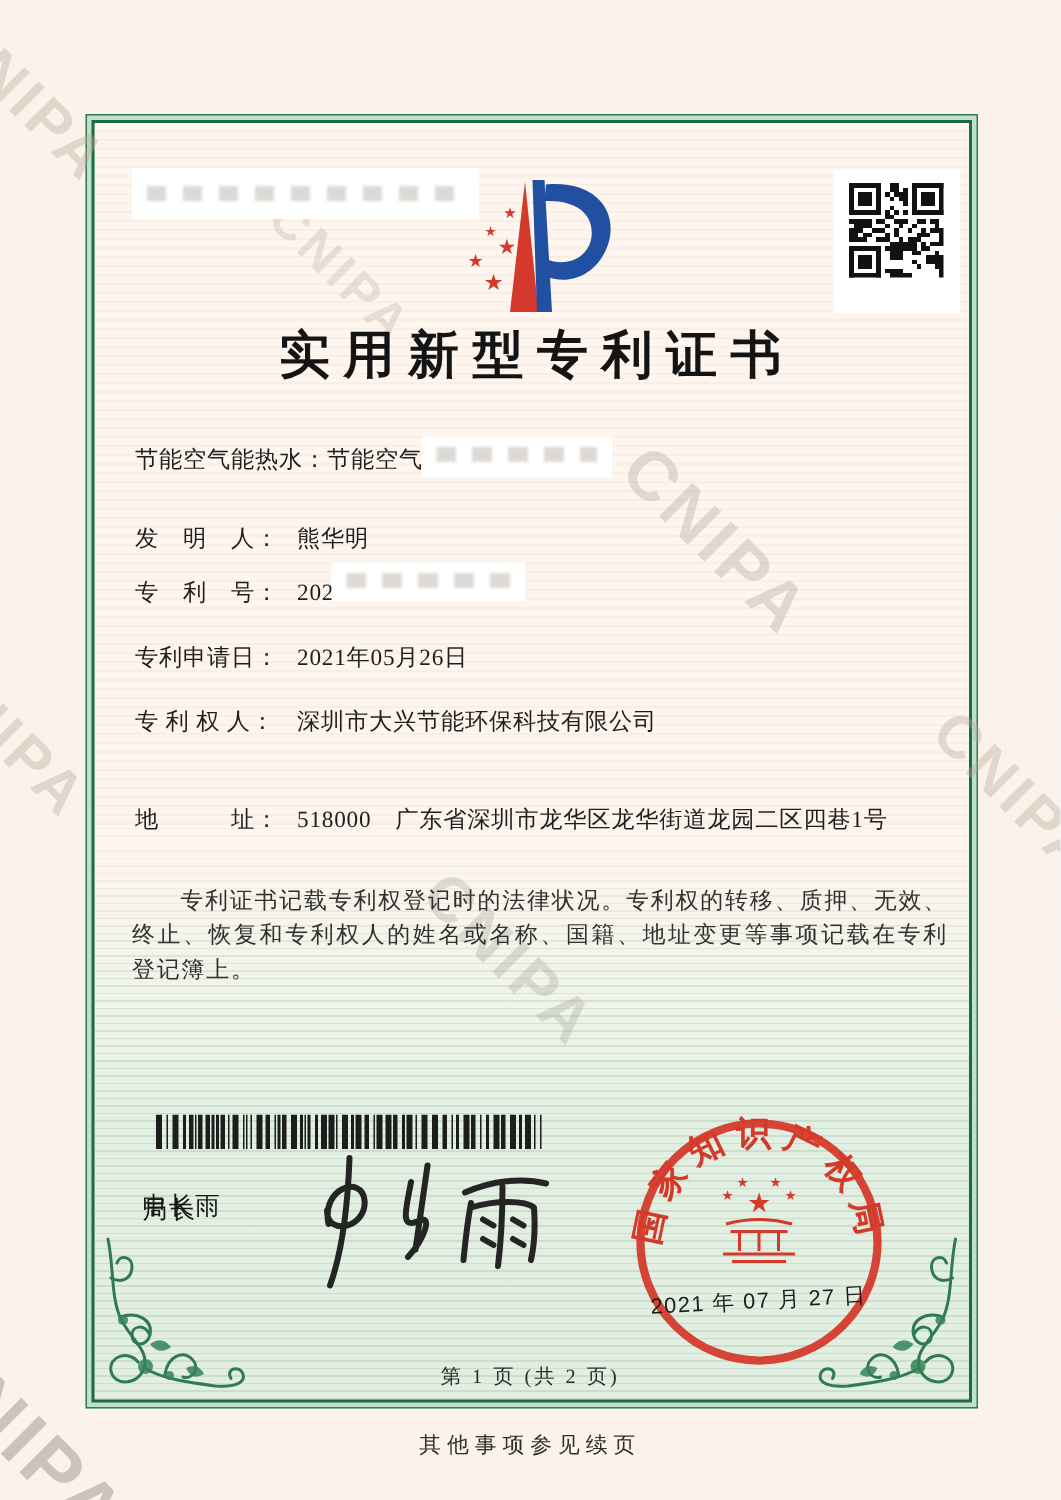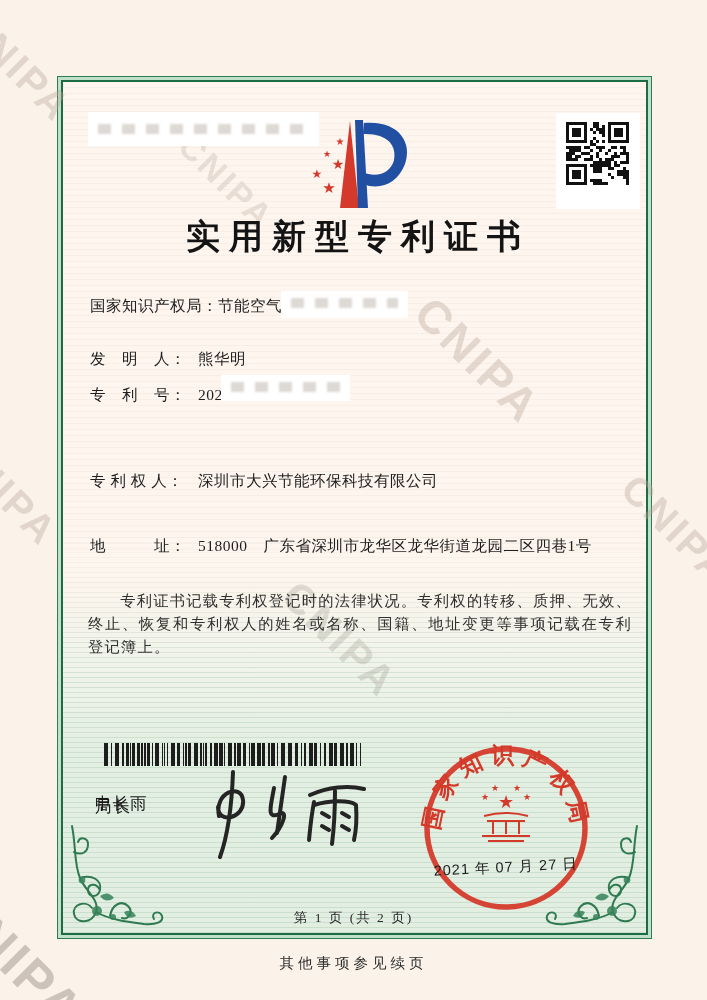--- a/index.html
+++ b/index.html
@@ -301,37 +301,40 @@
           <rect x="11" y="20" width="1" height="1" fill="#111"></rect>
           <rect x="12" y="20" width="1" height="1" fill="#111"></rect>
           <rect x="13" y="20" width="1" height="1" fill="#111"></rect>
           <rect x="20" y="20" width="1" height="1" fill="#111"></rect>
         </svg>
     </div>
 
     <div class="doc-title">实用新型专利证书</div>
 
     <div class="row r1">
-      <span class="label">国家知识产权局：</span><span class="value">节能空气能热水</span>
+      <span class="label">节能空气能热水：</span><span class="value">节能空气能热水</span>
     </div>
     <div class="redact redact-name">
         <span class="ghost"></span>
       </div>
 
     <div class="row r2">
       <span class="label">发　明　人：</span><span class="value">熊华明</span>
     </div>
 
     <div class="row r3">
       <span class="label">专　利　号：</span><span class="value">2021</span>
     </div>
     <div class="redact redact-patno">
         <span class="ghost"></span>
       </div>
 
+    <div class="row r4">
+      <span class="label">专利申请日：</span><span class="value">2021年05月26日</span>
+    </div>
 
     <div class="row r5">
       <span class="label">专 利 权 人：</span><span class="value">深圳市大兴节能环保科技有限公司</span>
     </div>
 
     <div class="row r6">
       <span class="label">地　　　址：</span><span class="value">518000　广东省深圳市龙华区龙华街道龙园二区四巷1号</span>
     </div>
 
 

